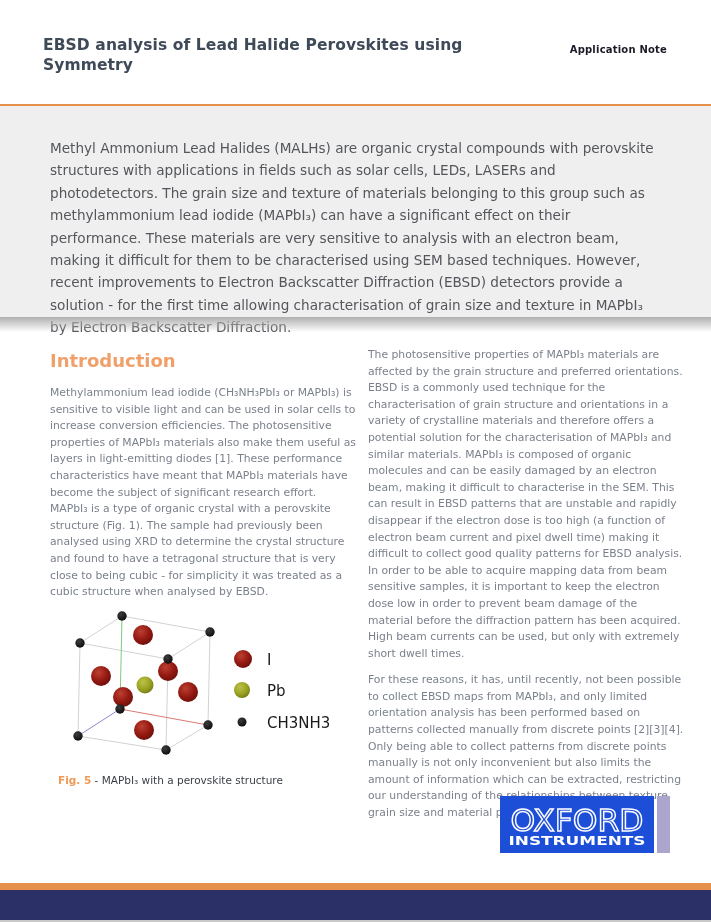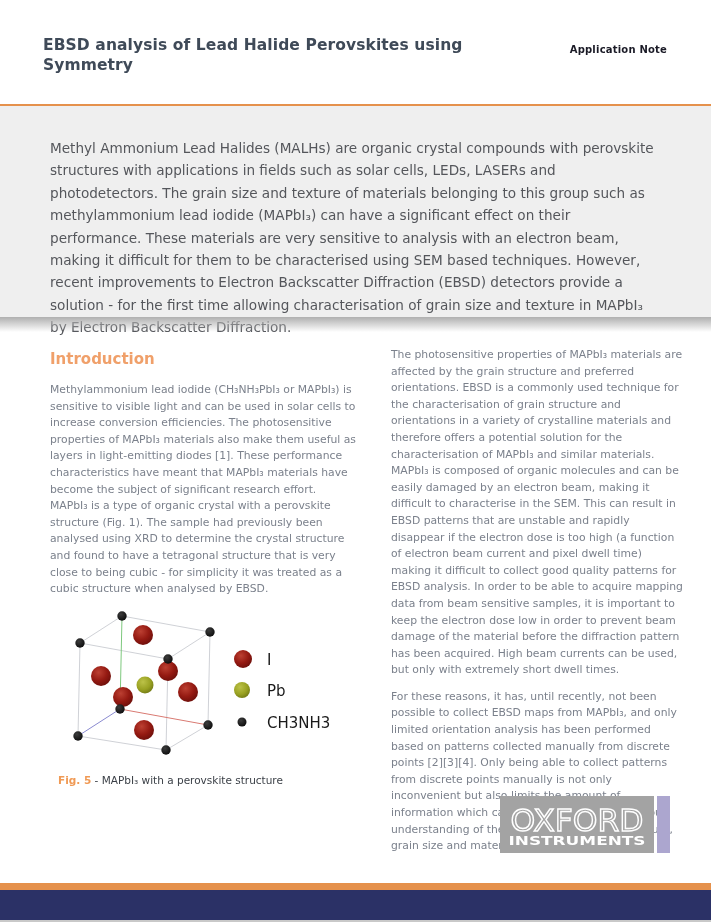--- a/index.html
+++ b/index.html
@@ -21,36 +21,36 @@
   .abstract-box{position:absolute;left:0;top:106px;width:711px;height:211px;background:#EFEFEF;}
   .abstract-text{
     padding:31px 50px 0 50px;font-size:13.6px;line-height:22.4px;color:#54565B;
   }
   .abstract-shadow{
     position:absolute;left:0;top:317px;width:711px;height:15px;
     background:linear-gradient(#AFAFAF,rgba(255,255,255,0));
   }
   .col-left{position:absolute;left:50px;top:350px;width:307px;}
   .intro-heading{
-    font-size:15px;font-weight:bold;color:#F0A06A;filter:blur(0.5px);margin:0;
+    font-size:18px;font-weight:bold;color:#F0A06A;filter:blur(0.5px);margin:0;
   }
   .body-blur{
     font-size:10.8px;line-height:16.6px;color:#7B818C;filter:blur(0.55px);
     margin:14px 0 0 0;text-align:left;
   }
   .col-right{position:absolute;left:368px;top:341px;width:316px;}
-  .col-right .body-blur{margin-top:6px;margin-left:23px;}
+  .col-right .body-blur{margin-top:6px;}
   .col-right .para2{margin-top:10px;}
   .figure-svg{position:absolute;left:55px;top:608px;filter:blur(0.3px);}
   .fig-caption{
     position:absolute;left:58px;top:774px;font-size:10.5px;color:#3A3F46;
   }
   .fig-caption .fig-label{color:#F09A55;font-weight:bold;font-style:normal;}
   .fig-caption .fig-text{color:#3A3F46;margin-top:12px;}
-  .logo-navy{position:absolute;left:500px;top:796px;width:154px;height:57px;background:#a3a3a3;}
+  .logo-navy{position:absolute;left:500px;top:796px;width:154px;height:57px;background:#1d4ed8;}
   .logo-lavender{position:absolute;left:657px;top:796px;width:13px;height:57px;background:#ACA6CF;}
   .footer-orange{position:absolute;left:0;top:883px;width:711px;height:7px;background:#E5914C;}
   .footer-navy{position:absolute;left:0;top:890px;width:711px;height:30px;background:#2B3166;}
   .footer-edge{position:absolute;left:0;top:920px;width:711px;height:2px;background:#C9C9C9;}
 </style>
 </head>
 <body>
 
 <div class="page">
 

